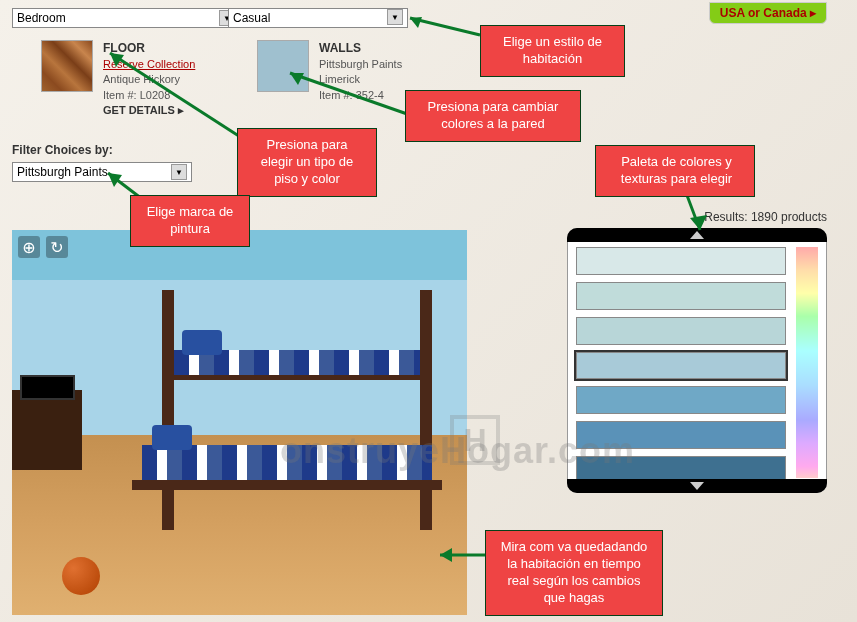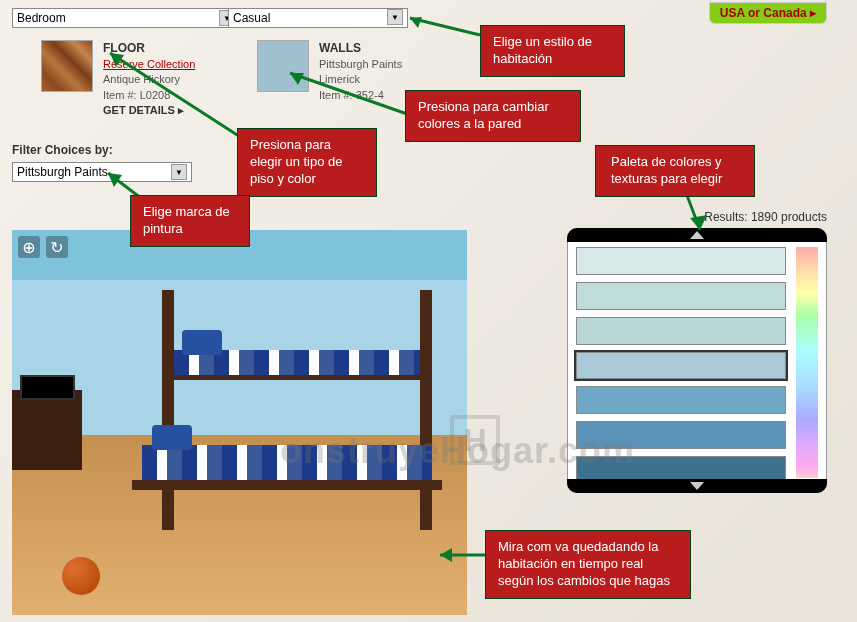--- a/index.html
+++ b/index.html
@@ -63,21 +63,21 @@
 .palette-triangle { width: 0; height: 0; border-left: 7px solid transparent; border-right: 7px solid transparent; border-bottom: 8px solid #ccc; }
 .palette-footer { position: absolute; bottom: -1px; left: -1px; right: -1px; height: 14px; background: #000; border-radius: 0 0 10px 10px; display:flex; justify-content: center; align-items: center;}
 .palette-triangle-down { width: 0; height: 0; border-left: 7px solid transparent; border-right: 7px solid transparent; border-top: 8px solid #ccc; }
 
 .palette-main { flex: 1; display: flex; flex-direction: column; gap: 7px; margin-top: 10px; }
 .color-bar { height: 28px; border: 1px solid #888; cursor: pointer; }
 .color-bar.selected { outline: 2px solid #333; }
 
 .gradient-strip { width: 22px; margin-top: 10px; margin-bottom: 6px; background: linear-gradient(180deg, #faa 0%, #fda 10%, #ffa 20%, #afa 30%, #aff 45%, #adf 60%, #aaf 75%, #daf 85%, #fae 95%, #fcc 100%); cursor: pointer; }
 
-.annotation { position: absolute; background: #b91c1c; color: #fff; padding: 8px 12px; font-size: 13px; border: 1px solid #064018; z-index: 50; line-height: 1.3; }
+.annotation { position: absolute; background: #ef4444; color: #fff; padding: 8px 12px; font-size: 13px; text-align: center; border: 1px solid #064018; z-index: 50; line-height: 1.3; }
 .arrow-svg { position: absolute; z-index: 45; pointer-events: none; }
 </style>
 </head>
 <body>
 
 <div class="top-link">USA or Canada ▸</div>
 
 <div class="dropdown dd1">
   <span>Bedroom</span>
   <span class="dropdown-arrow">▼</span>
@@ -162,21 +162,21 @@
   <div class="palette-footer">
       <div class="palette-triangle-down"></div>
     </div>
 </div>
 
 <div class="annotation" style="top:25px; left:480px; width:145px;">Elige un estilo de habitación</div>
 <div class="annotation" style="top:90px; left:405px; width:176px;">Presiona para cambiar colores a la pared</div>
 <div class="annotation" style="top:128px; left:237px; width:140px;">Presiona para elegir un tipo de piso y color</div>
 <div class="annotation" style="top:195px; left:130px; width:120px;">Elige marca de pintura</div>
 <div class="annotation" style="top:145px; left:595px; width:160px;padding-left:15px;">Paleta de colores y texturas para elegir</div>
-<div class="annotation" style="top:530px; left:485px; width:206px;">Mira com va quedadando la habitación en tiempo real según los cambios que hagas</div>
+<div class="annotation" style="top:530px; left:485px; width:178px;">Mira com va quedadando la habitación en tiempo real según los cambios que hagas</div>
 
 <svg class="arrow-svg" style="top:10px; left:400px;" width="90" height="30">
     <line x1="80" y1="25" x2="10" y2="8" stroke="#0a7a2a" stroke-width="3"></line>
     <polygon points="10,8 22,7 18,18" fill="#0a7a2a"></polygon>
   </svg>
 <svg class="arrow-svg" style="top:65px; left:280px;" width="140" height="60">
     <line x1="130" y1="50" x2="10" y2="8" stroke="#0a7a2a" stroke-width="3"></line>
     <polygon points="10,8 24,8 18,20" fill="#0a7a2a"></polygon>
   </svg>
 <svg class="arrow-svg" style="top:45px; left:100px;" width="150" height="100">

